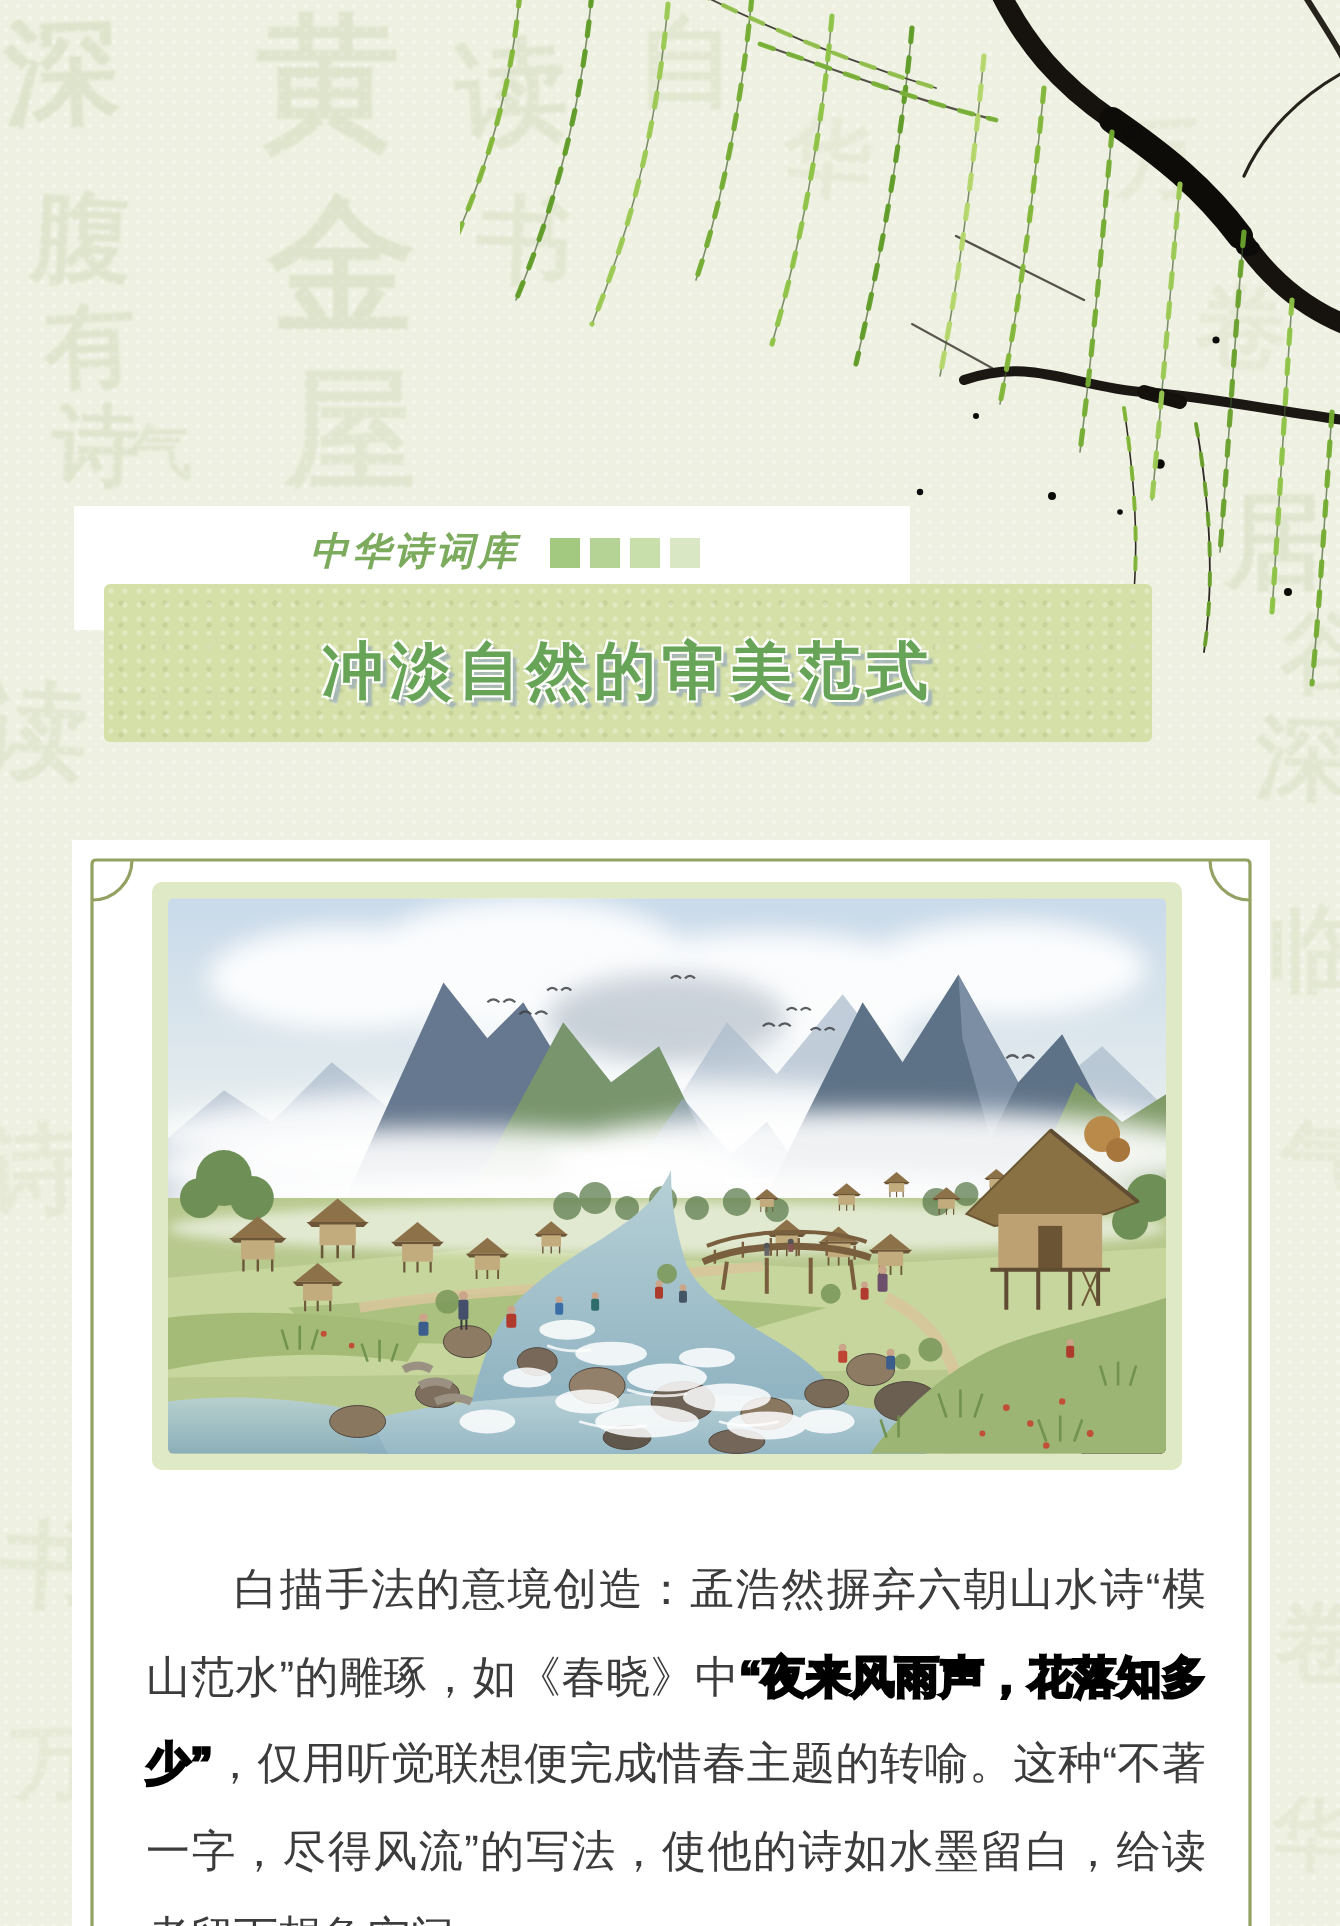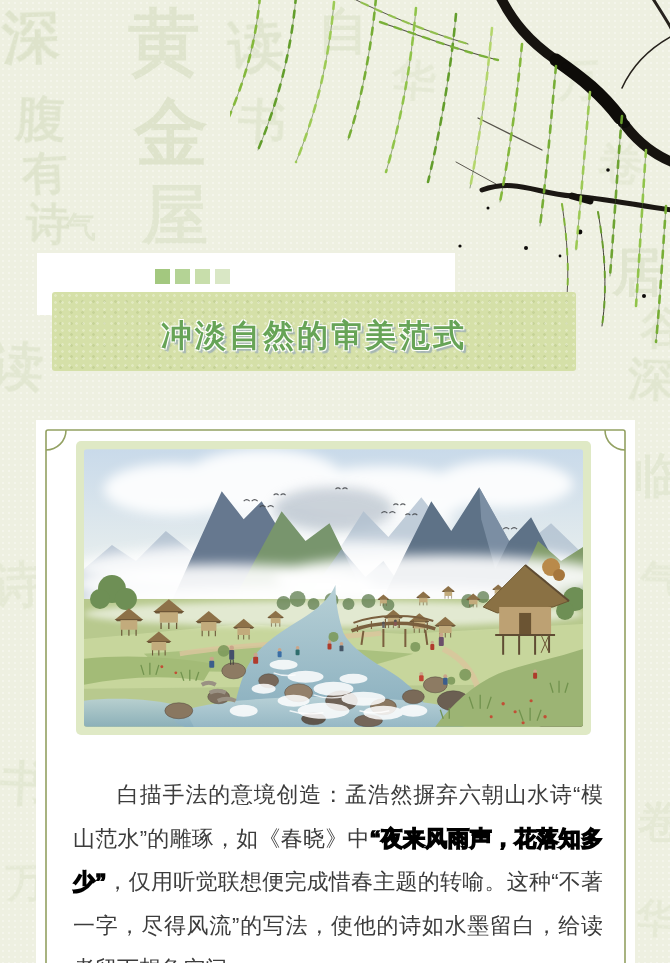--- a/index.html
+++ b/index.html
@@ -169,20 +169,21 @@
       <path d="M118,-4 C158,16 198,32 238,44" stroke="#93c24d" stroke-width="2.2"></path>
       <path d="M368,212 C374,246 378,286 372,326" stroke="#6aa22c" stroke-width="2" stroke-dasharray="6 9"></path>
       <path d="M332,204 C337,238 340,272 336,306" stroke="#82b837" stroke-width="2" stroke-dasharray="6 9"></path>
     </g>
   </g>
 </svg>
 
 <div id="white-box"></div>
 
 <div id="header-row">
+  <span id="library-label">中华诗词库</span>
   <span id="header-squares" style="display:flex;gap:5px;">
       <span class="hdr-sq" style="background: rgb(163, 200, 127);"></span>
       <span class="hdr-sq" style="background: rgb(180, 211, 149);"></span>
       <span class="hdr-sq" style="background: rgb(200, 222, 171);"></span>
       <span class="hdr-sq" style="background: rgb(217, 231, 197);"></span>
     </span>
 </div>
 
 <div id="banner">
   <div id="page-title">冲淡自然的审美范式</div>

